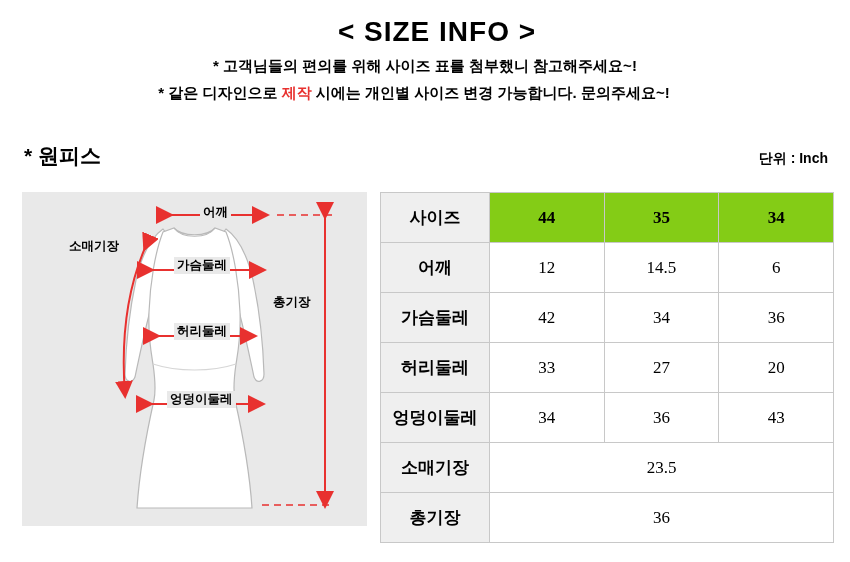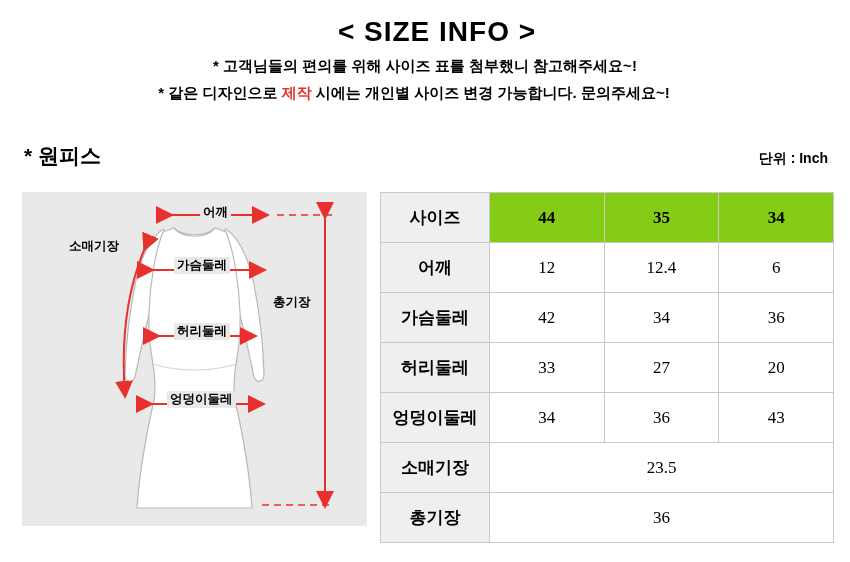--- a/index.html
+++ b/index.html
@@ -212,21 +212,21 @@
     <tbody>
       <tr class="header-row">
         <td class="rowhead">사이즈</td>
         <td class="colhead">44</td>
         <td class="colhead">35</td>
         <td class="colhead">34</td>
       </tr>
       <tr>
         <td class="rowhead">어깨</td>
         <td class="value">12</td>
-        <td class="value">12.4</td>
+        <td class="value">14.5</td>
         <td class="value">6</td>
       </tr>
       <tr>
         <td class="rowhead">가슴둘레</td>
         <td class="value">42</td>
         <td class="value">34</td>
         <td class="value">36</td>
       </tr>
       <tr>
         <td class="rowhead">허리둘레</td>

